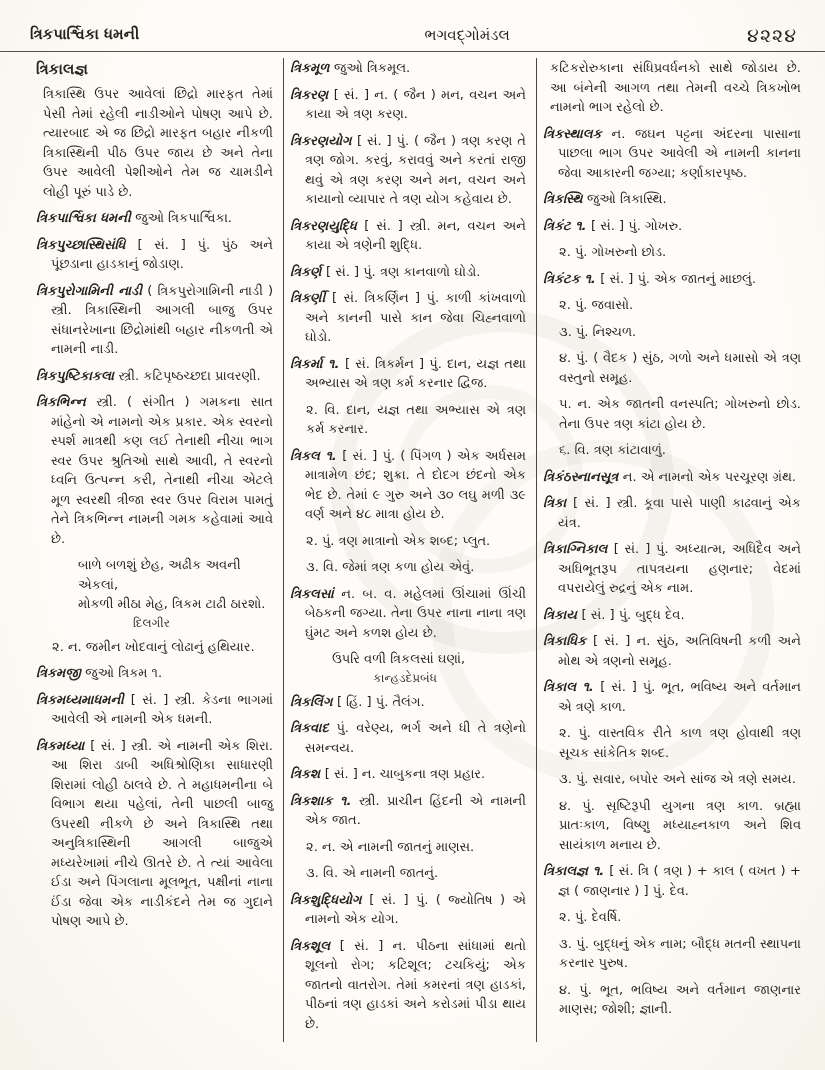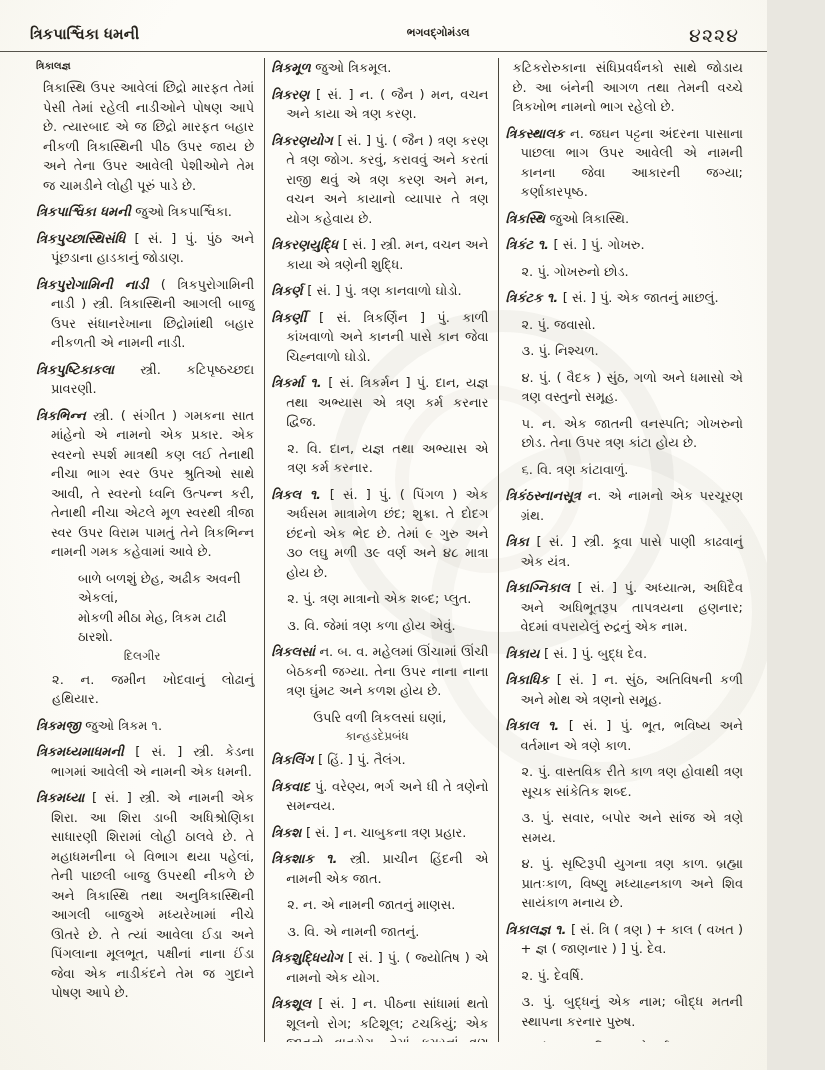--- a/index.html
+++ b/index.html
@@ -3,45 +3,45 @@
 <meta charset="utf-8">
 <style>
   html, body { margin: 0; padding: 0; }
   body {
     width: 825px; height: 1070px;
     background: #e9e7e0;
     font-family: "DejaVu Sans", sans-serif;
   }
   .page {
     position: relative;
-    width: 767px; height: 1070px;
+    width: 825px; height: 1070px;
     background: #fcfbf6;
     background-image: radial-gradient(ellipse at 50% 40%, #fdfcf8 60%, #f5f3ea 100%);
     color: #26231d;
     overflow: hidden;
     box-sizing: border-box;
   }
   
   .wm { position: absolute; border-radius: 50%; pointer-events: none; }
   .wm1 { left: 330px; top: 310px; width: 300px; height: 300px; border: 22px solid rgba(120,115,100,0.07); }
   .wm2 { left: 430px; top: 440px; width: 300px; height: 300px; border: 22px solid rgba(120,115,100,0.06); }
   .wm3 { left: 395px; top: 385px; width: 160px; height: 160px; border: 14px solid rgba(120,115,100,0.055); }
 
   .header {
     display: flex; align-items: flex-start; justify-content: space-between;
     padding: 24px 28px 0 30px;
   }
   .header .left { font-weight: bold; font-size: 15px; line-height: 1.4; }
-  .header .center { font-weight: bold; font-size: 11px; padding-top: 2px; margin-left: 48px; }
+  .header .center { font-weight: normal; font-size: 15px; padding-top: 2px; margin-left: 48px; }
   .header .right { font-weight: normal; font-size: 19px; letter-spacing: 1px; text-align: right; }
   .rule {
     border: 0; border-top: 1.5px solid #3a362e;
     margin: 4px 0 0 0; opacity: .85;
   }
-  .runhead { font-weight: bold; font-size: 10px; margin: 2px 0 6px 0; }
+  .runhead { font-weight: bold; font-size: 15px; margin: 2px 0 6px 0; }
 
   .cols {
     display: flex;
     padding: 6px 14px 0 30px;
     box-sizing: border-box;
     height: 990px;
     overflow: hidden;
   }
   .col {
     width: 253px;

